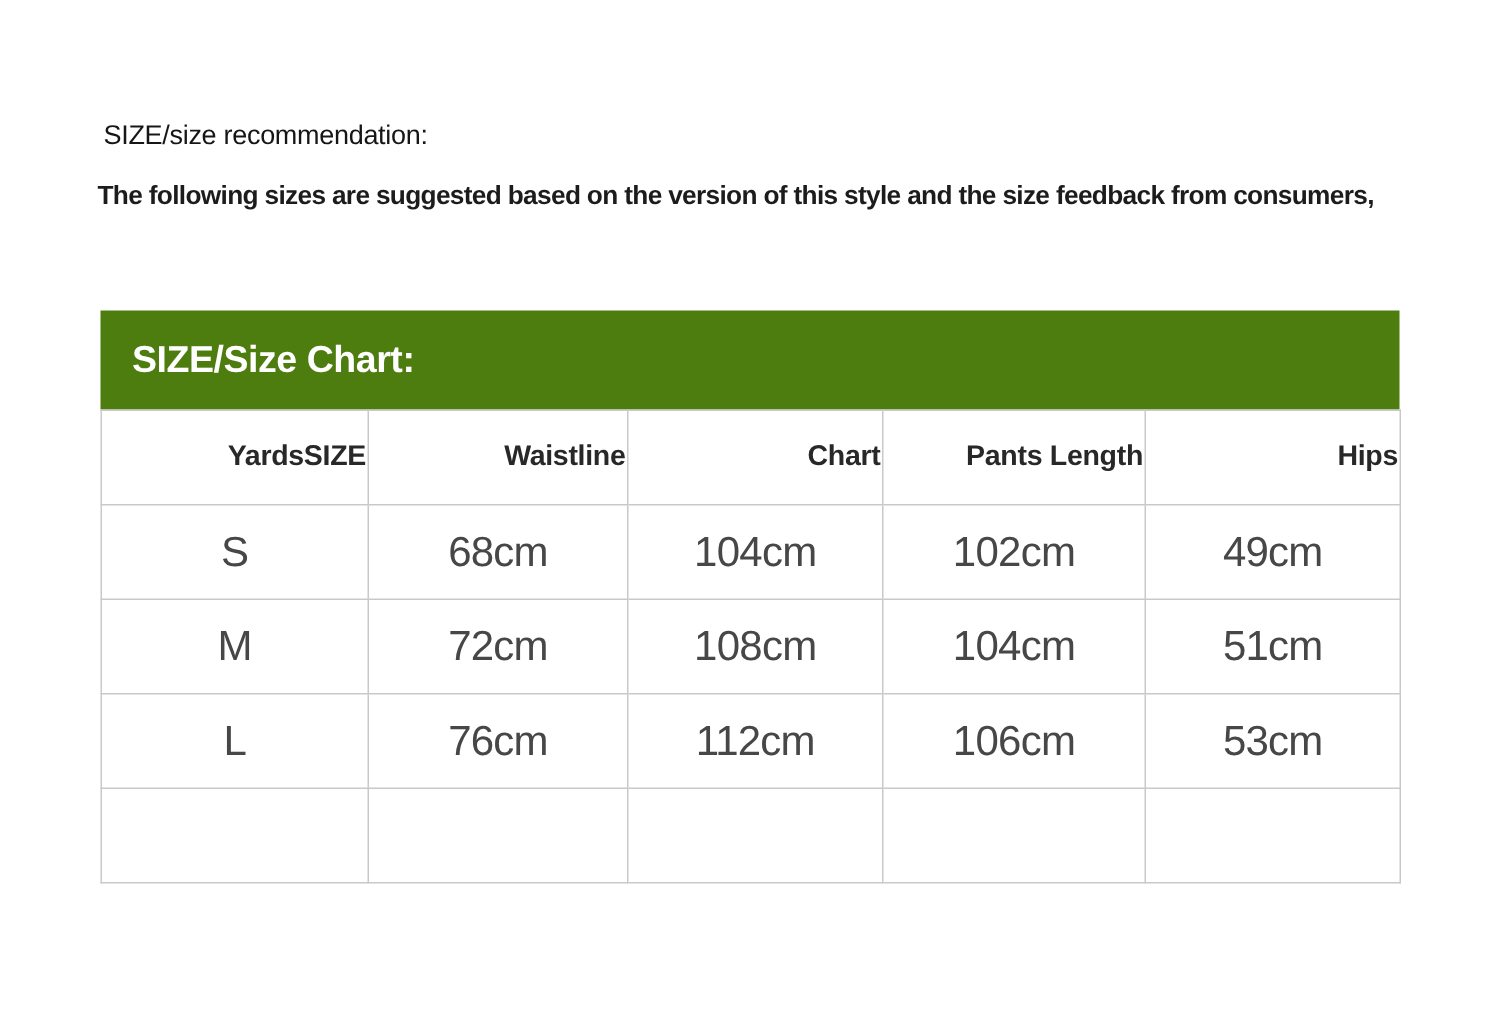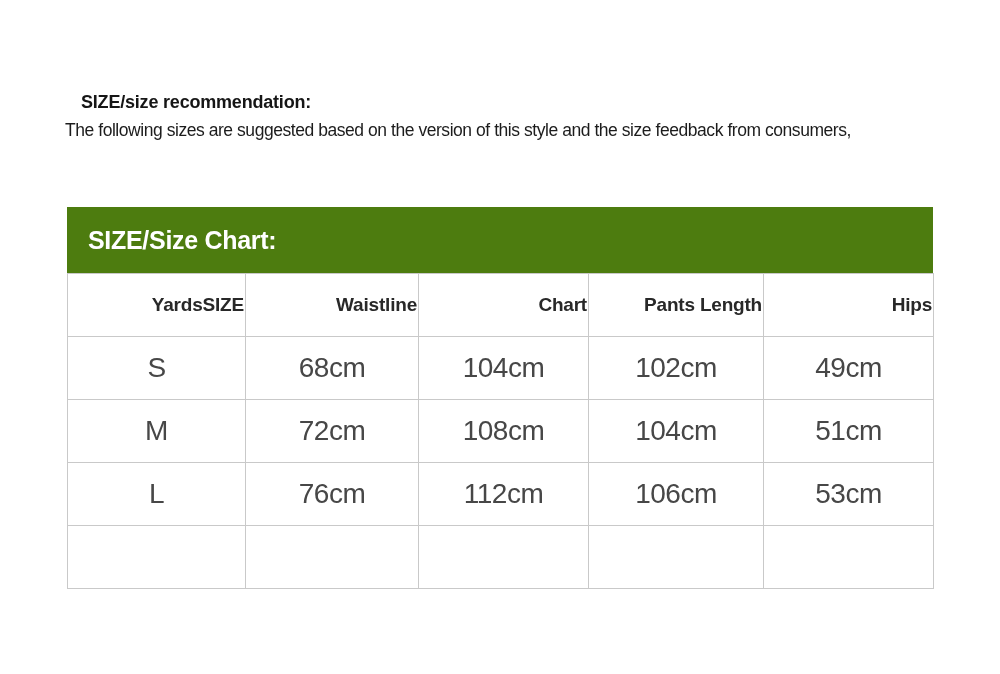--- a/index.html
+++ b/index.html
@@ -12,32 +12,32 @@
     position: relative;
     width: 1000px;
     height: 674px;
     background: #ffffff;
     overflow: hidden;
   }
   .page-title {
     position: absolute;
     left: 65px;
     top: 76px;
-    margin: 16px;
+    margin: 4px;
     font-size: 18px;
-    font-weight: bold;
+    font-weight: normal;
     color: #161616;
     letter-spacing: -0.2px;
   }
   .description {
     position: absolute;
     left: 65px;
     top: 120px;
     font-size: 17.5px;
-    font-weight: normal;
+    font-weight: bold;
     color: #1c1c1c;
     line-height: 20px;
     letter-spacing: -0.45px;
     white-space: nowrap;
   }
   .size-chart {
     position: absolute;
     left: 67px;
     top: 207px;
     width: 866px;

